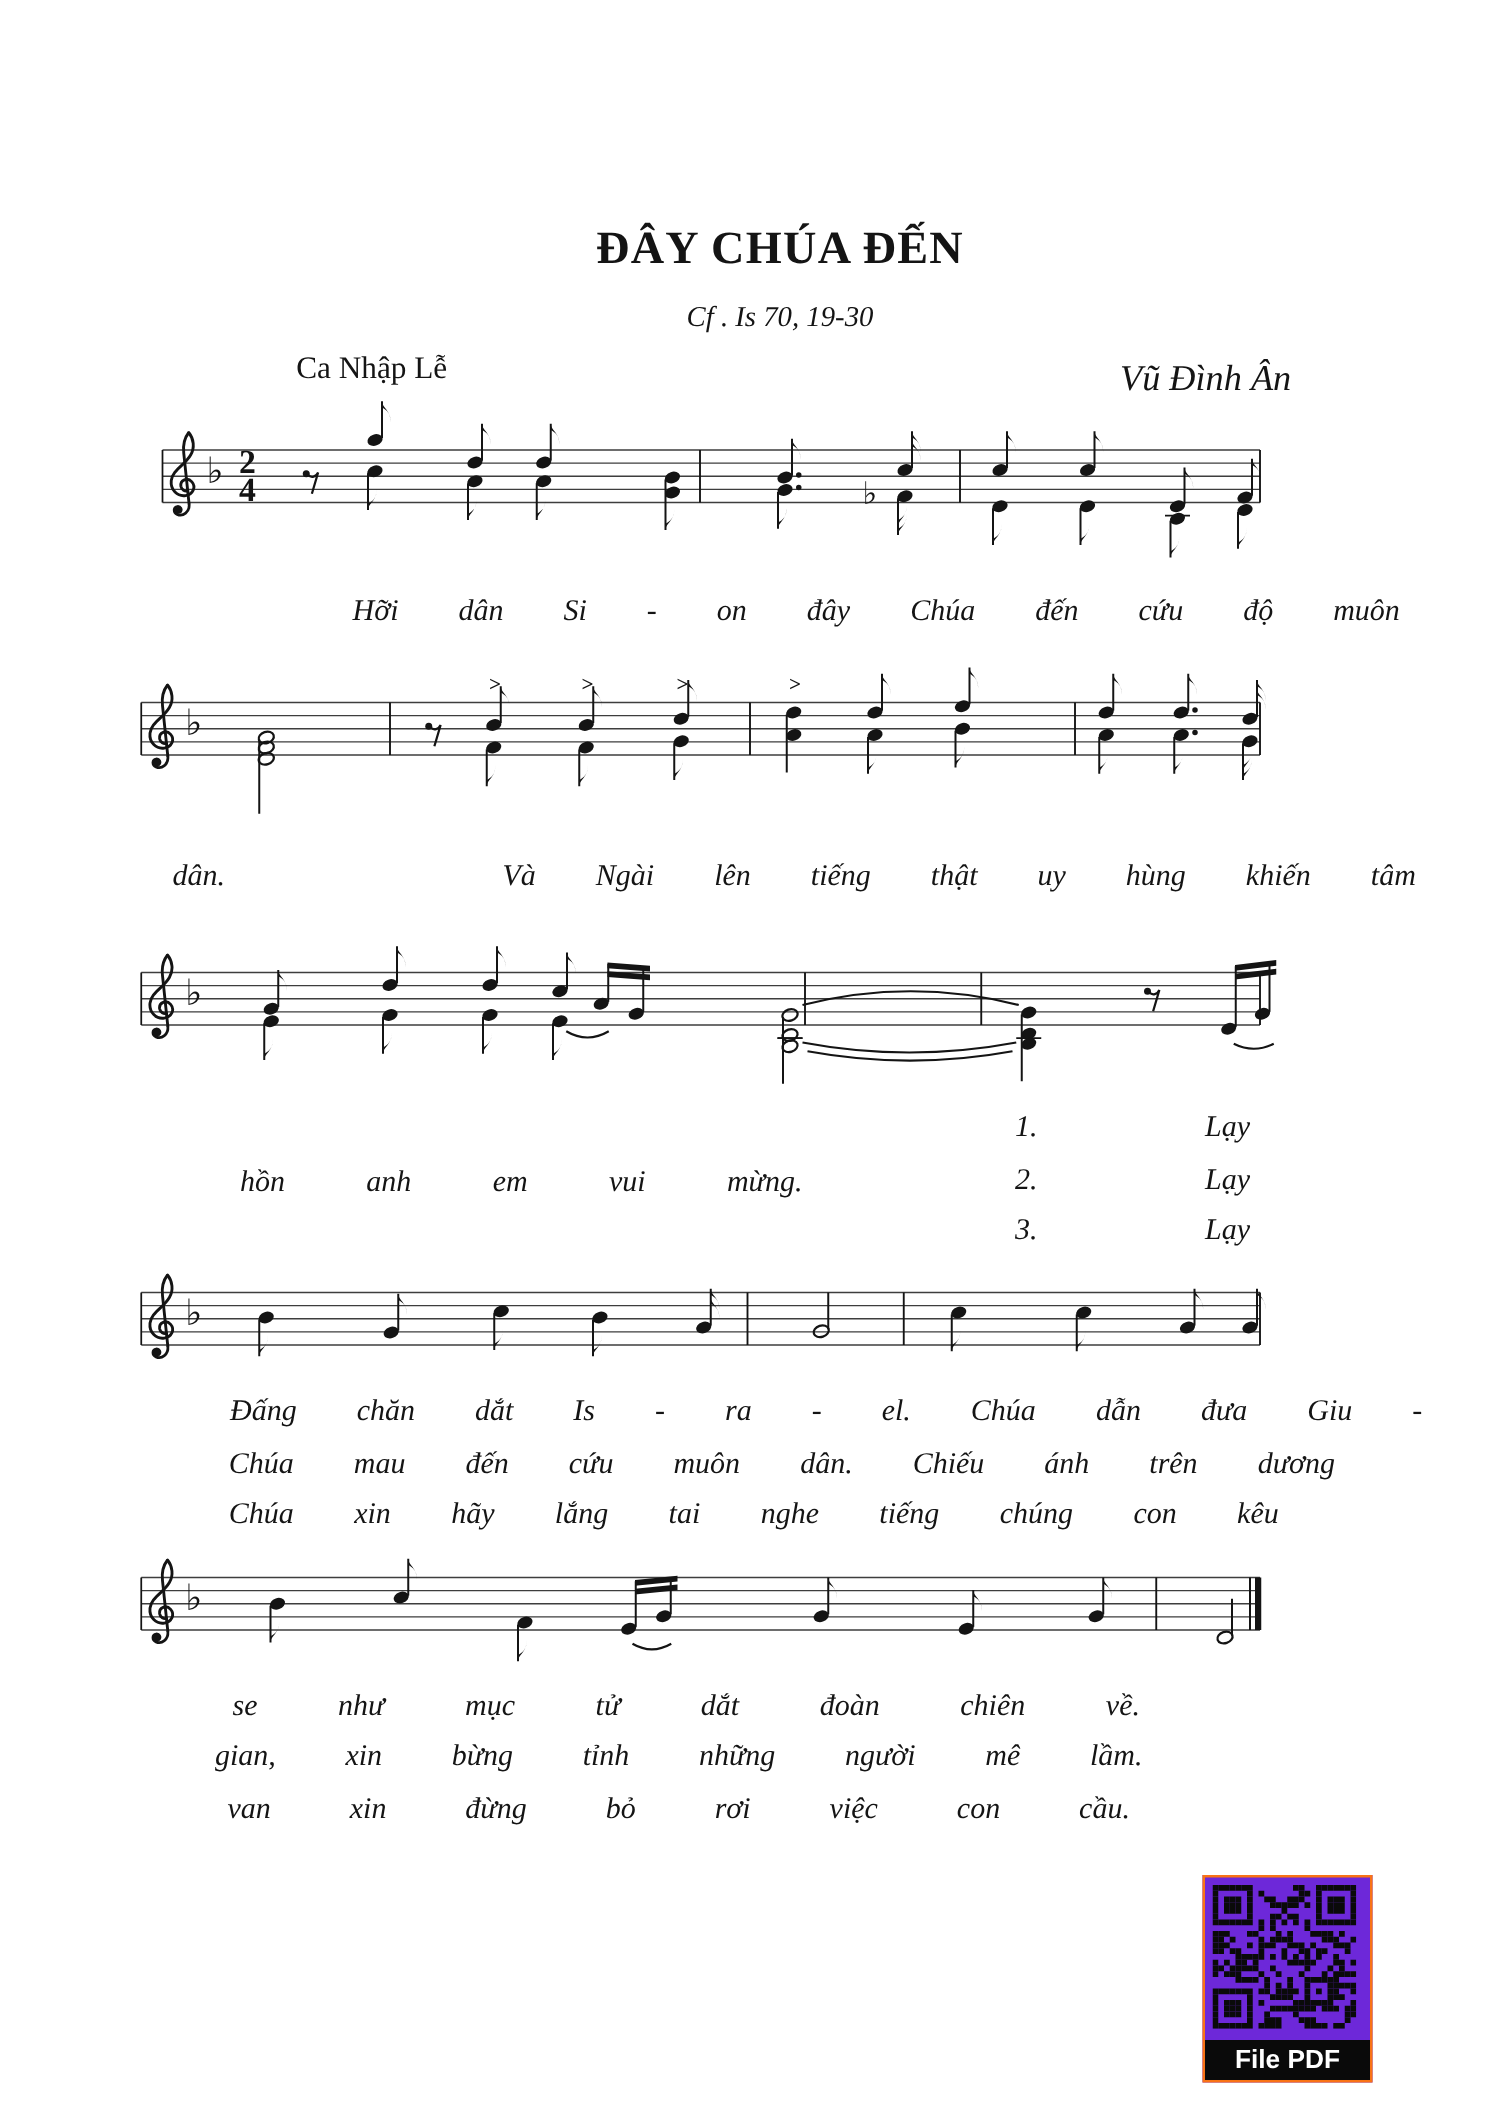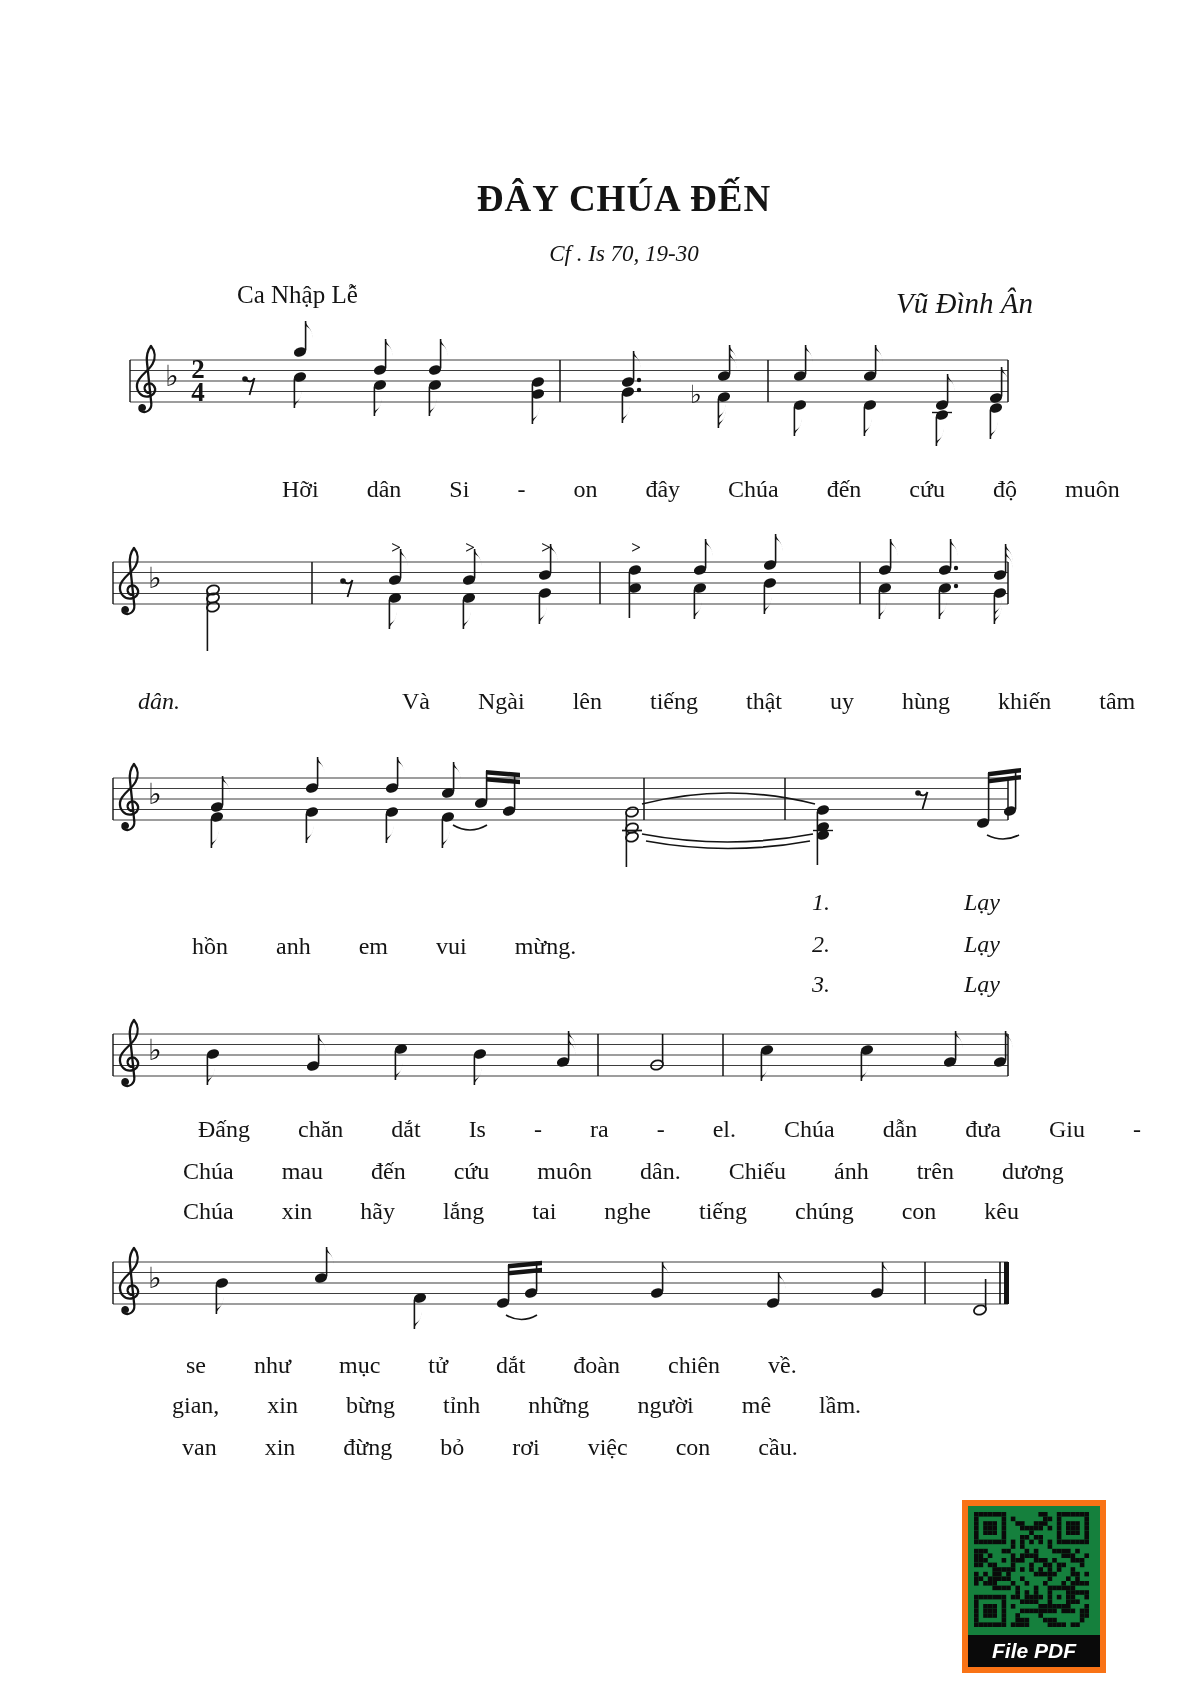--- a/index.html
+++ b/index.html
@@ -4,33 +4,33 @@
 <style>
   html,body{margin:0;padding:0;background:#e8e8e8;}
   .page{position:relative;width:1200px;height:1697px;background:#ffffff;margin:0 auto;
         font-family:"Liberation Serif",serif;color:#141414;overflow:hidden;}
   .abs{position:absolute;}
   .kicker{left:168px;top:128px;font-style:italic;font-size:25px;letter-spacing:.5px;}
   .title{left:0;top:177px;width:1248px;text-align:center;font-weight:bold;font-size:37px;letter-spacing:1px;}
   .reference{left:0;top:241px;width:1248px;text-align:center;font-style:italic;font-size:23px;}
   .leftnote{left:237px;top:281px;font-size:25px;}
   .composer{left:896px;top:287px;font-style:italic;font-size:29px;}
-  .lyr{position:absolute;display:flex;font-size:24px;white-space:nowrap;gap:48px;}
+  .lyr{position:absolute;display:flex;justify-content:space-between;font-style:italic;font-size:24px;white-space:nowrap;gap:48px;}
   #lyr1{left:282px;top:476px;width:728px;}
   #lyr2first{left:138px;top:688px;font-style:italic;font-size:24px;}
   #lyr2{left:402px;top:688px;width:585px;}
   #lyr3{left:192px;top:889px;width:450px;margin-top:44px;}
-  #v4r1{left:198px;top:1116px;width:830px;}
+  #v4r1{left:184px;top:1116px;width:830px;}
   #v4r2{left:183px;top:1158px;width:840px;}
   #v4r3{left:183px;top:1198px;width:840px;}
   #v5r1{left:186px;top:1352px;width:726px;}
   #v5r2{left:172px;top:1392px;width:742px;}
   #v5r3{left:182px;top:1434px;width:722px;}
   .vnum{position:absolute;font-style:italic;font-size:24px;}
-  .qr{left:962px;top:1500px;width:132px;background:#15803d;border:6px solid #f97316;font-style:italic;}
+  .qr{left:962px;top:1500px;width:132px;background:#6d28d9;border:2px solid #f97316;}
   .qr-img{display:block;padding:6px 6px 4px 6px;}
   .qr-label{background:#0a0a0a;color:#fff;text-align:center;height:32px;line-height:31px;
             font-family:"Liberation Sans",sans-serif;font-weight:bold;font-size:21px;}
   svg.staff{position:absolute;overflow:visible;}
 </style>
 </head>
 <body>
 
 <div class="page">
   <div class="abs title">ĐÂY CHÚA ĐẾN</div>

